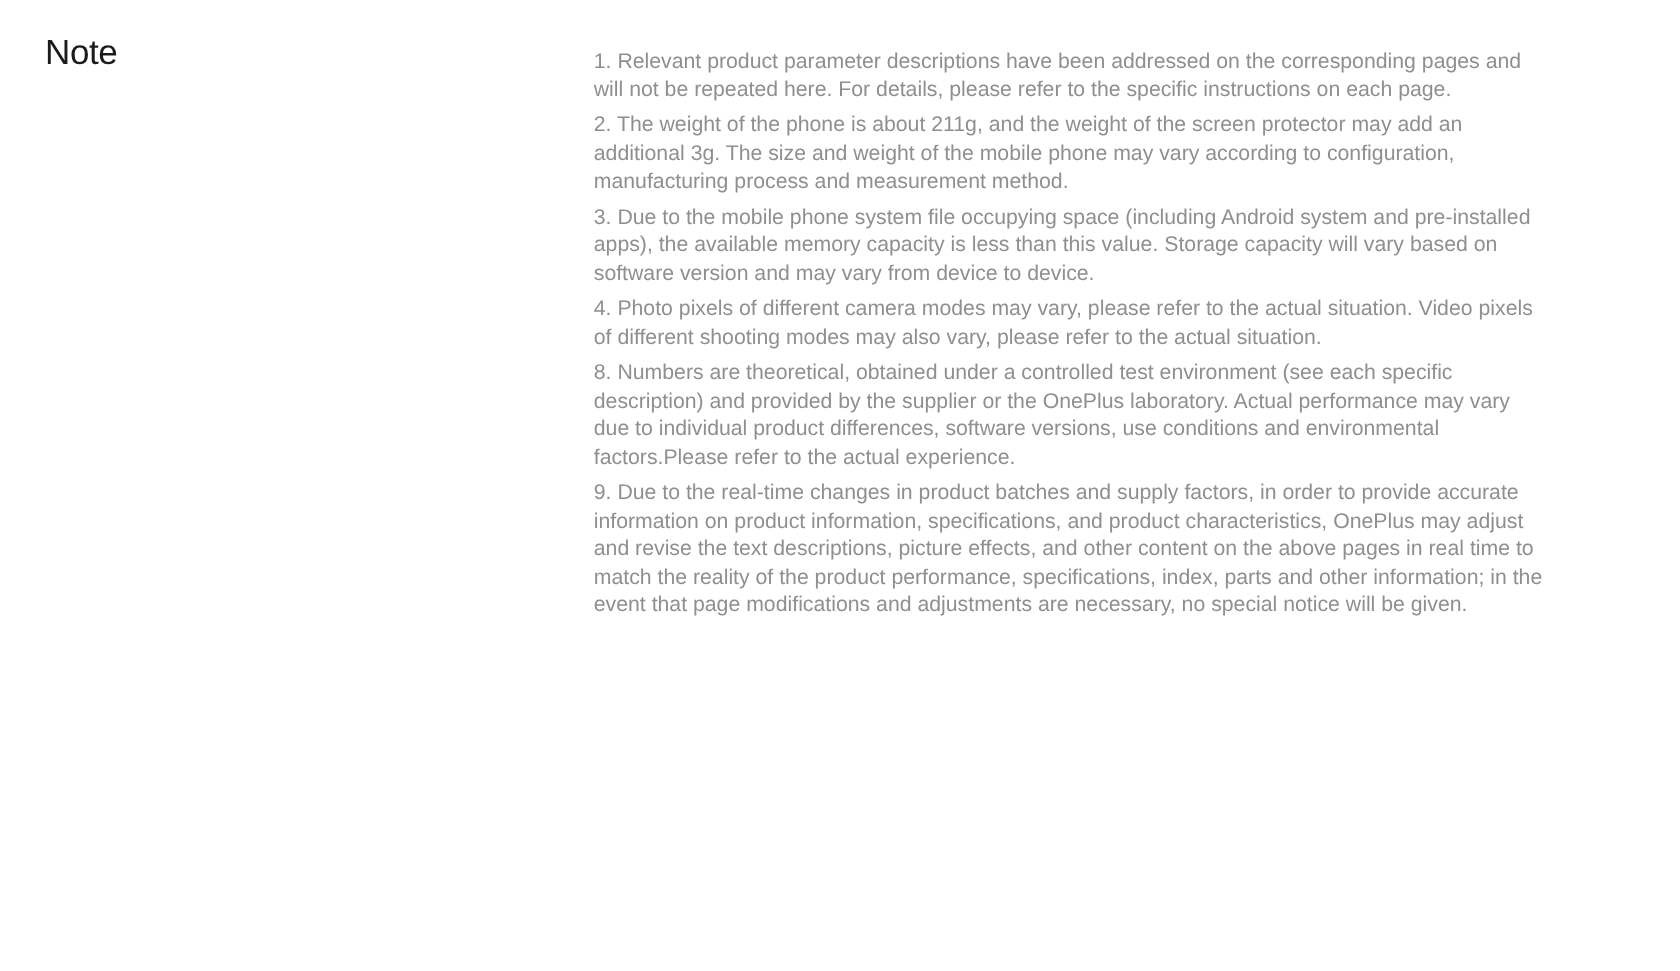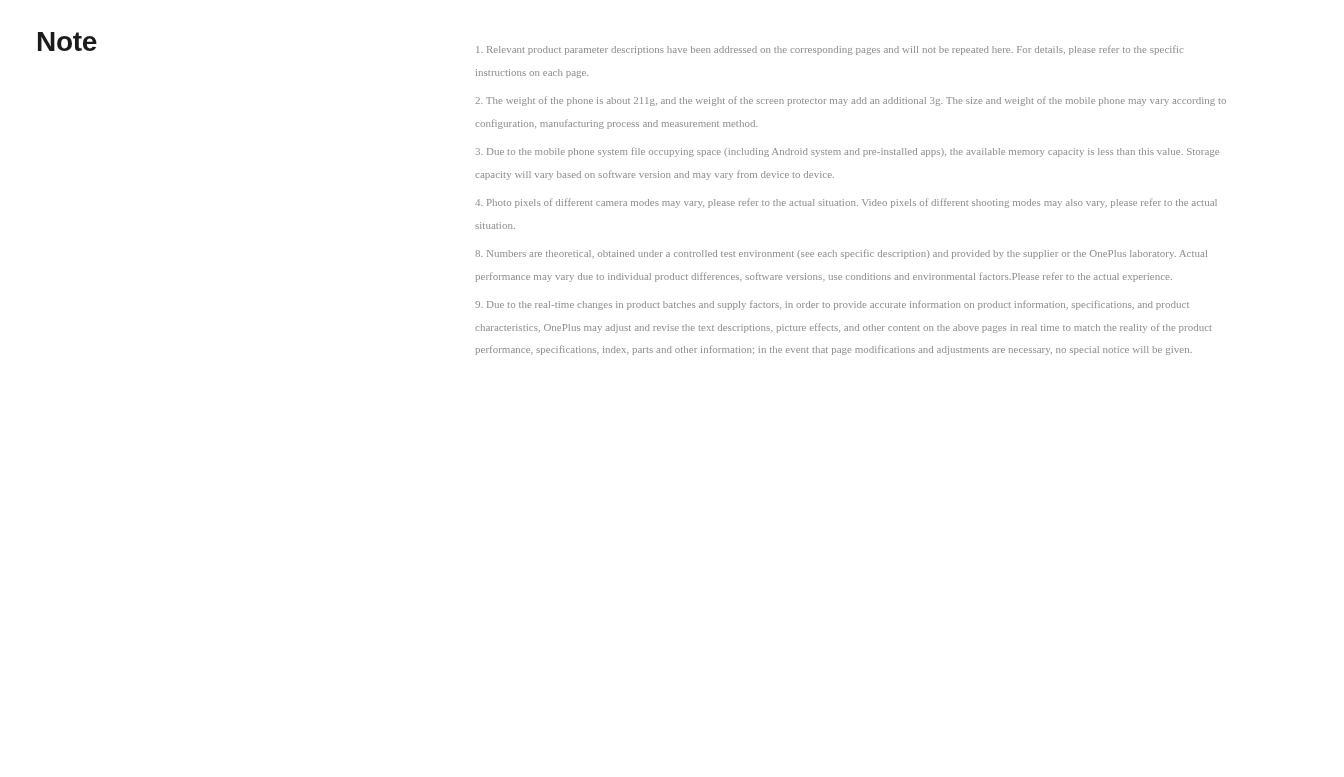--- a/index.html
+++ b/index.html
@@ -20,38 +20,37 @@
     height: 777px;
     background: var(--color-background);
     overflow: hidden;
   }
   .note-heading {
     position: absolute;
     left: 36px;
     top: 26px;
     margin: 0;
     font-size: 28px;
-    font-weight: 700;
+    font-weight: 400;
     letter-spacing: -0.3px;
     line-height: 1.15;
     color: var(--color-heading-text);
   }
   .notes-col {
     position: absolute;
     left: 475px;
     top: 38px;
     width: 762px;
   }
   .note-p {
     margin: 0 0 6px 0;
-    font-size: 11px;
+    font-size: 17px;
     line-height: 22.5px;
     letter-spacing: 0;
     color: var(--color-body-text);
-    font-family: Liberation Serif, serif;
   }
 </style>
 </head>
 <body>
 
 <main class="note-section">
   <h1 class="note-heading">Note</h1>
 
   <div class="notes-col">
     <p class="note-p">1. Relevant product parameter descriptions have been addressed on the corresponding pages and will not be repeated here. For details, please refer to the specific instructions on each page.</p>

